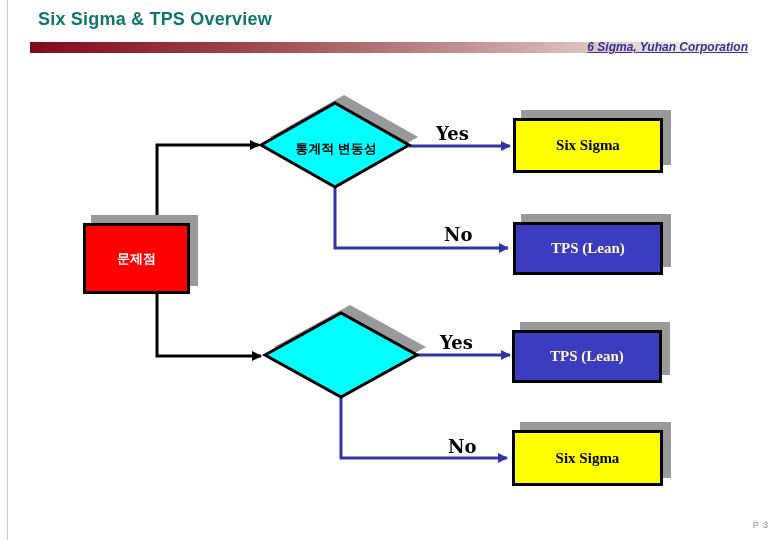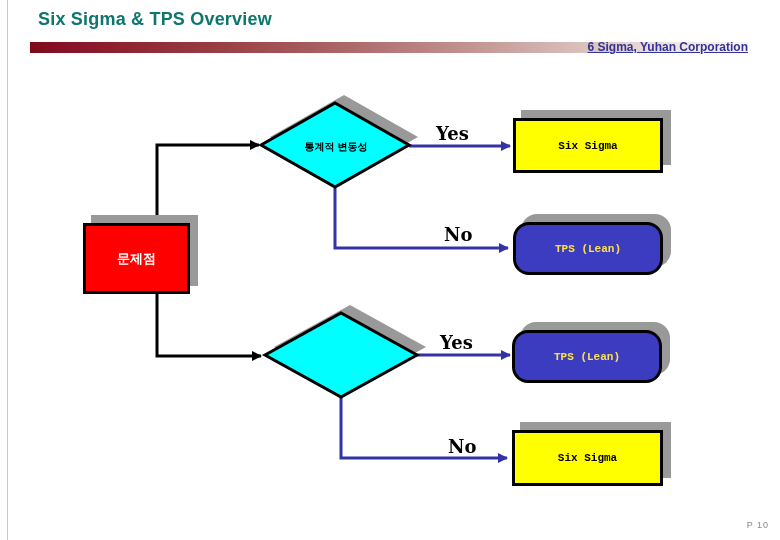--- a/index.html
+++ b/index.html
@@ -15,46 +15,46 @@
     letter-spacing: 0.2px;
   }
   .title-bar {
     position: absolute; left: 30px; top: 42px; width: 718px; height: 11px;
     background: linear-gradient(to right,
       #7c0b1a 0%, #871024 4%, #8d2130 12%, #9a4248 28%,
       #ad6a6b 45%, #c39693 62%, #dbc4bf 78%, #efe5e1 90%, #f8f4f1 100%);
   }
   .subtitle {
     position: absolute; right: 32px; top: 40px;
-    font-size: 12px; font-weight: bold; 
+    font-size: 12px; font-weight: bold; font-style: italic;
     color: #333399; text-decoration: underline;
     background: transparent;
   }
 
   .connector-layer { position: absolute; left: 0; top: 0; width: 780px; height: 540px; }
 
   .node {
     position: absolute; border: 3px solid #000;
     box-shadow: 8px -8px 0 0 #999999;
     display: flex; align-items: center; justify-content: center;
     text-align: center;
   }
   .node-problem { left: 83px; top: 223px; width: 107px; height: 71px; background: #ff0000;
     color: #ffffff; font-weight: bold; font-size: 13px; }
   .node-yellow { background: #ffff00; color: #000000; }
-  .node-blue   { background: #3c3cc0; color: #fde047; border-radius: 16px; }
-  .outcome { font-family: Liberation Mono, monospace; font-weight: bold; font-size: 11px; }
+  .node-blue   { background: #3c3cc0; color: #fef9c3; }
+  .outcome { font-family: Liberation Serif, serif; font-weight: bold; font-size: 15px; }
   .node-ss1  { left: 513px; top: 118px; width: 150px; height: 55px; }
   .node-tps1 { left: 513px; top: 222px; width: 150px; height: 53px; }
   .node-tps2 { left: 512px; top: 330px; width: 150px; height: 53px; }
   .node-ss2  { left: 512px; top: 430px; width: 151px; height: 56px; }
 
   .diamond-label {
     position: absolute; width: 140px; text-align: center;
-    font-weight: bold; font-size: 10px; color: #000;
+    font-weight: bold; font-size: 13px; color: #000;
   }
   .diamond-label-1 { left: 266px; top: 140px; }
   .diamond-label-2 { left: 271px; top: 332px; white-space: pre-line; line-height: 1.3; }
 
   .edge-label {
     position: absolute;
     font-family: "DejaVu Serif", serif; font-weight: bold;
     font-size: 18px; color: #000;
   }
   .edge-yes-top { left: 436px; top: 123px; }
@@ -110,15 +110,15 @@
   <div class="node node-yellow outcome node-ss1">Six Sigma</div>
   <div class="node node-blue outcome node-tps1">TPS (Lean)</div>
   <div class="node node-blue outcome node-tps2">TPS (Lean)</div>
   <div class="node node-yellow outcome node-ss2">Six Sigma</div>
 
   <div class="edge-label edge-yes-top">Yes</div>
   <div class="edge-label edge-no-top">No</div>
   <div class="edge-label edge-yes-bot">Yes</div>
   <div class="edge-label edge-no-bot">No</div>
 
-  <div class="page-number">P 10</div>
+  <div class="page-number">P 3</div>
 
 </div>
 
 </body></html>

